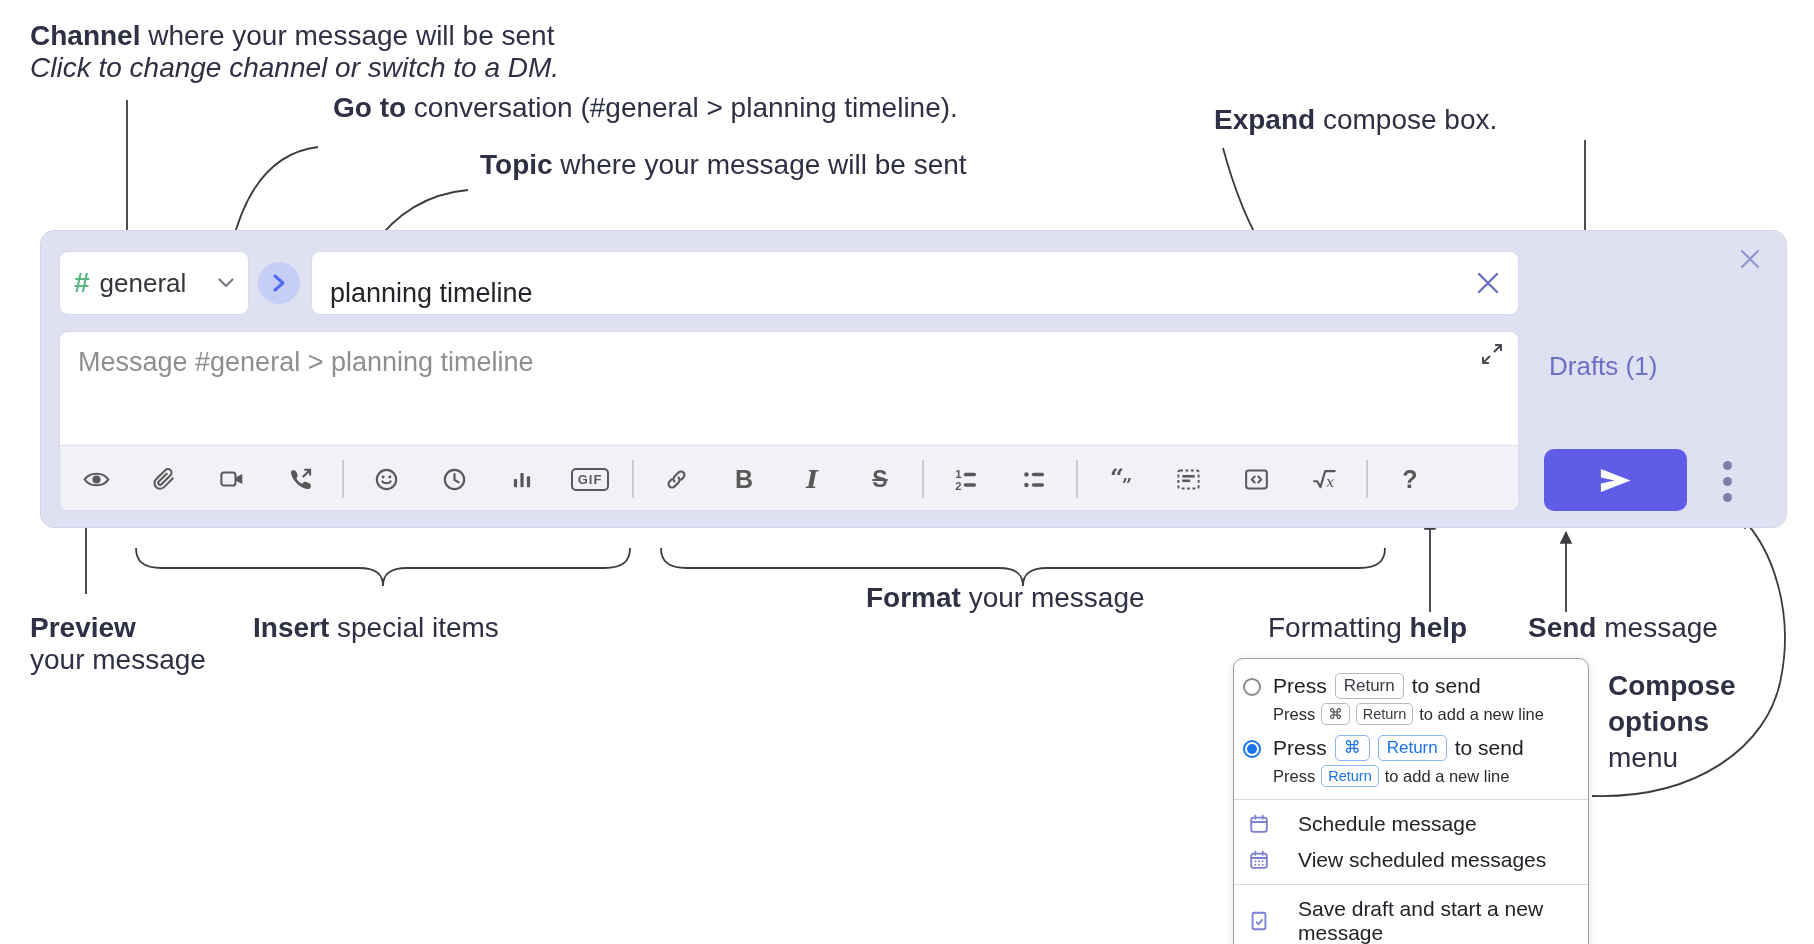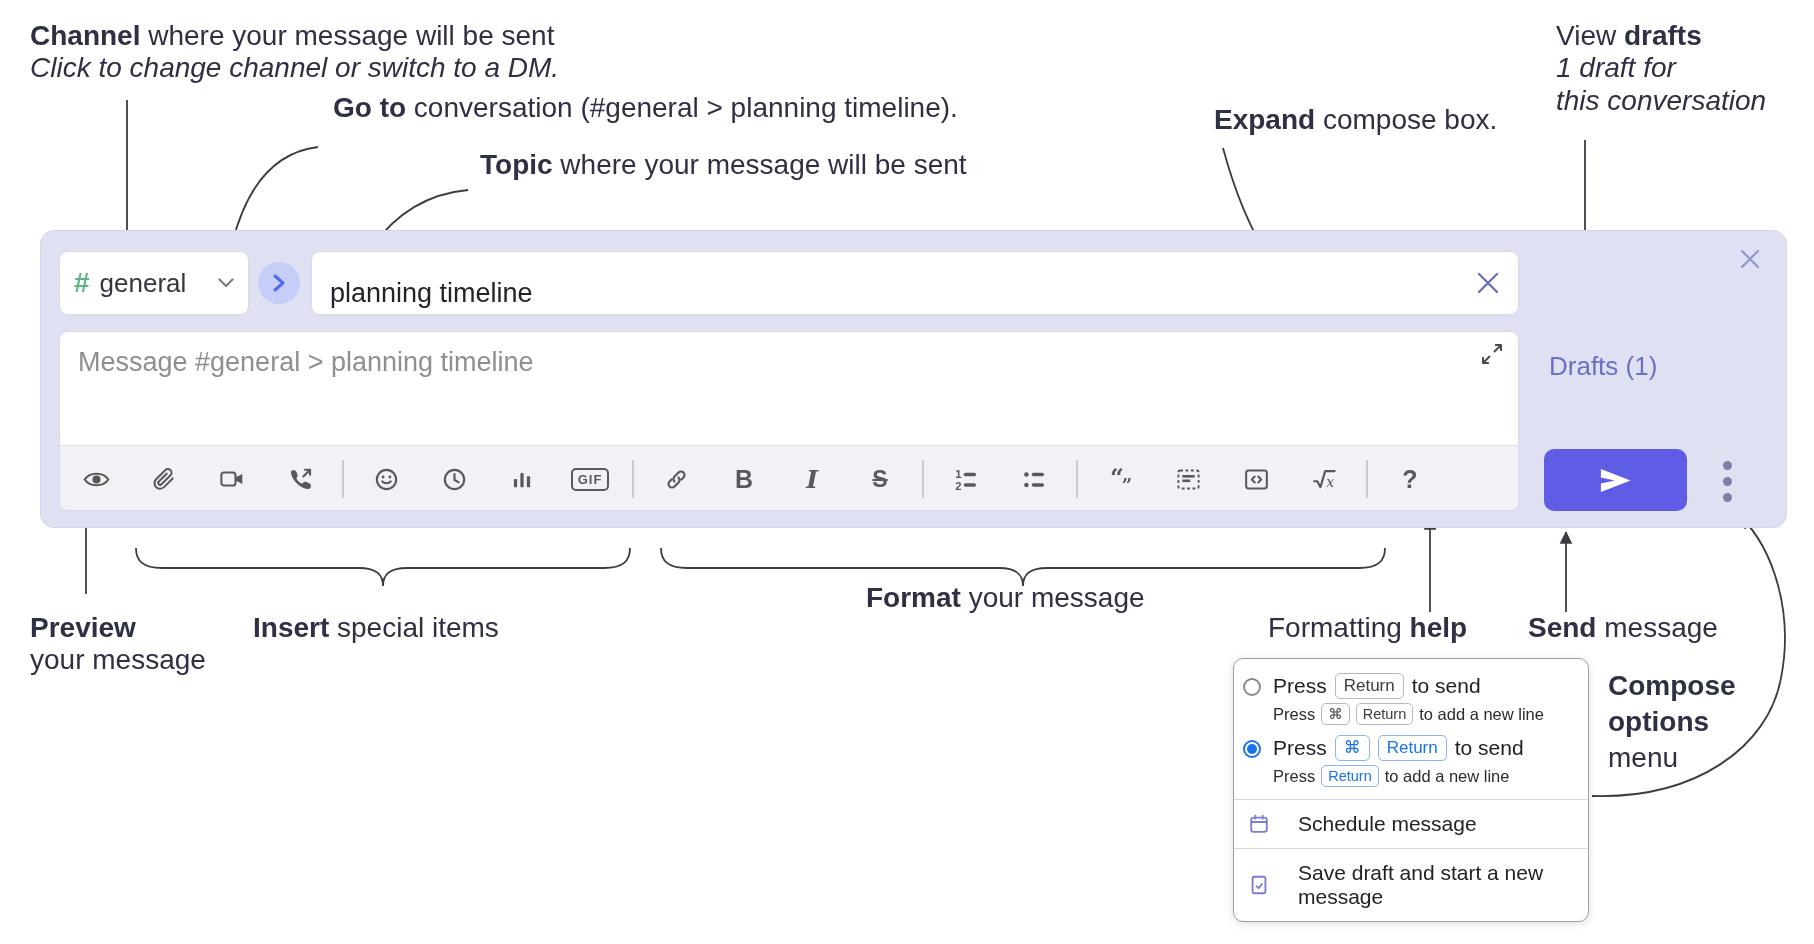--- a/index.html
+++ b/index.html
@@ -130,25 +130,20 @@
   </div>
   <div class="ann" style="left:333px; top:92px;">
     <span class="b">Go to</span><span> conversation (#general &gt; planning timeline).</span>
   </div>
   <div class="ann" style="left:480px; top:149px;">
     <span class="b">Topic</span><span> where your message will be sent</span>
   </div>
   <div class="ann" style="left:1214px; top:104px;">
     <span class="b">Expand</span><span> compose box.</span>
   </div>
-  <div class="ann" style="left:1556px; top:20px;">
-    <div><span>View </span><span class="b">drafts</span></div>
-    <div class="it">1 draft for</div>
-    <div class="it">this conversation</div>
-  </div>
 
   <div class="compose">
 
     <div class="chan-select">
       <span class="hash">#</span>
       <span class="chan-name">general</span>
       <svg width="16" height="10" viewBox="0 0 16 10">
         <path d="M1.5,1.5 L8,8 L14.5,1.5" fill="none" stroke="#7b7b85" stroke-width="2.2" stroke-linecap="round" stroke-linejoin="round"></path>
       </svg>
     </div>
@@ -370,20 +365,37 @@
     <div class="mitem">
       <svg width="22" height="22" viewBox="0 0 24 24">
         <g fill="none" stroke="#7b7fd1" stroke-width="2" stroke-linecap="round">
           <rect x="3.5" y="5" width="17" height="15.5" rx="2.5"></rect>
           <path d="M8,2.8 V6.4 M16,2.8 V6.4 M3.5,9.8 H20.5"></path>
         </g>
       </svg>
       <span>Schedule message</span>
     </div>
 
+    <div class="mitem">
+      <svg width="22" height="22" viewBox="0 0 24 24">
+        <g fill="none" stroke="#7b7fd1" stroke-width="2" stroke-linecap="round">
+          <rect x="3.5" y="5" width="17" height="15.5" rx="2.5"></rect>
+          <path d="M8,2.8 V6.4 M16,2.8 V6.4 M3.5,9.8 H20.5"></path>
+        </g>
+        <g fill="#7b7fd1">
+          <circle cx="8" cy="13.4" r="1.1"></circle>
+            <circle cx="12" cy="13.4" r="1.1"></circle>
+            <circle cx="16" cy="13.4" r="1.1"></circle>
+          <circle cx="8" cy="17.2" r="1.1"></circle>
+            <circle cx="12" cy="17.2" r="1.1"></circle>
+            <circle cx="16" cy="17.2" r="1.1"></circle>
+        </g>
+      </svg>
+      <span>View scheduled messages</span>
+    </div>
 
     <hr class="pdiv">
 
     <div class="mitem" style="padding-bottom:12px;">
       <svg width="22" height="22" viewBox="0 0 24 24">
         <rect x="5" y="3" width="14" height="18" rx="2" fill="none" stroke="#7b7fd1" stroke-width="2"></rect>
         <path d="M9.3,13.2 L11.6,15.5 L15.3,10.8" fill="none" stroke="#7b7fd1" stroke-width="2" stroke-linecap="round" stroke-linejoin="round"></path>
       </svg>
       <span>Save draft and start a new message</span>
     </div>

